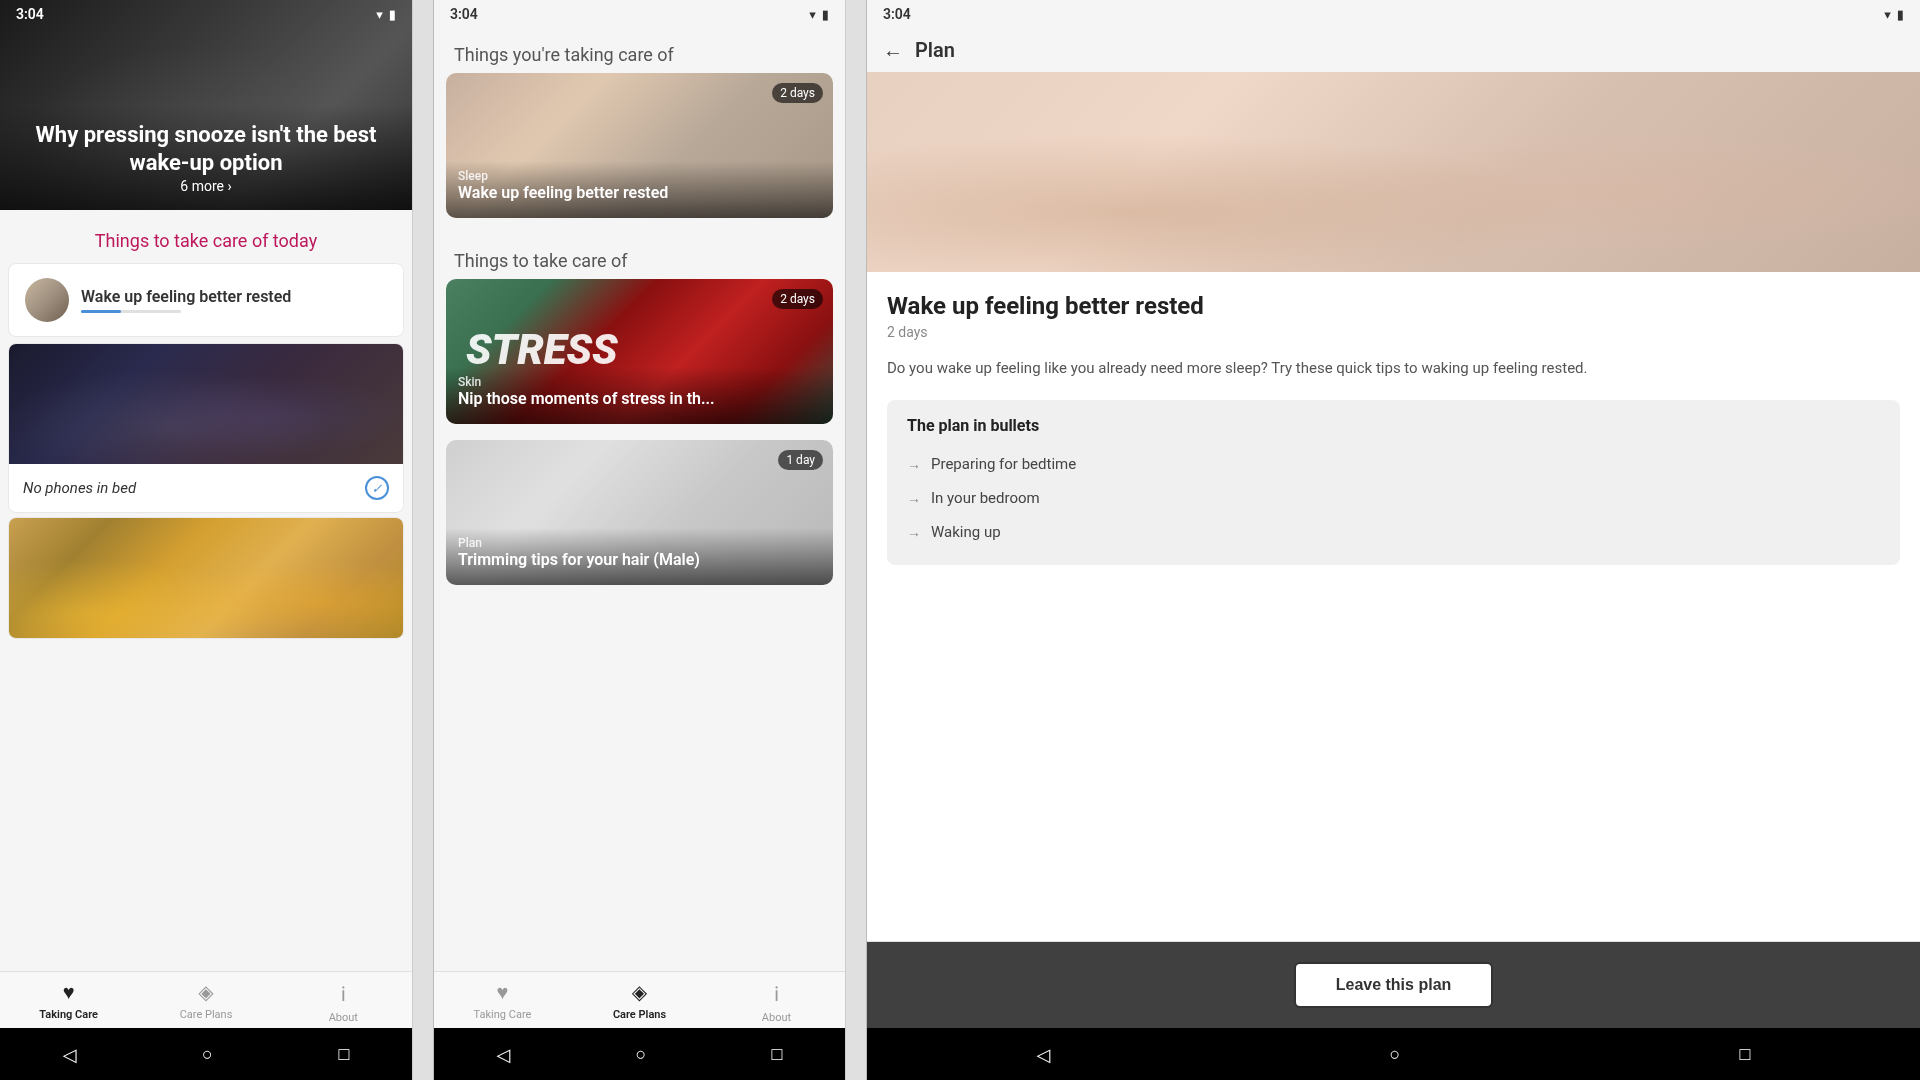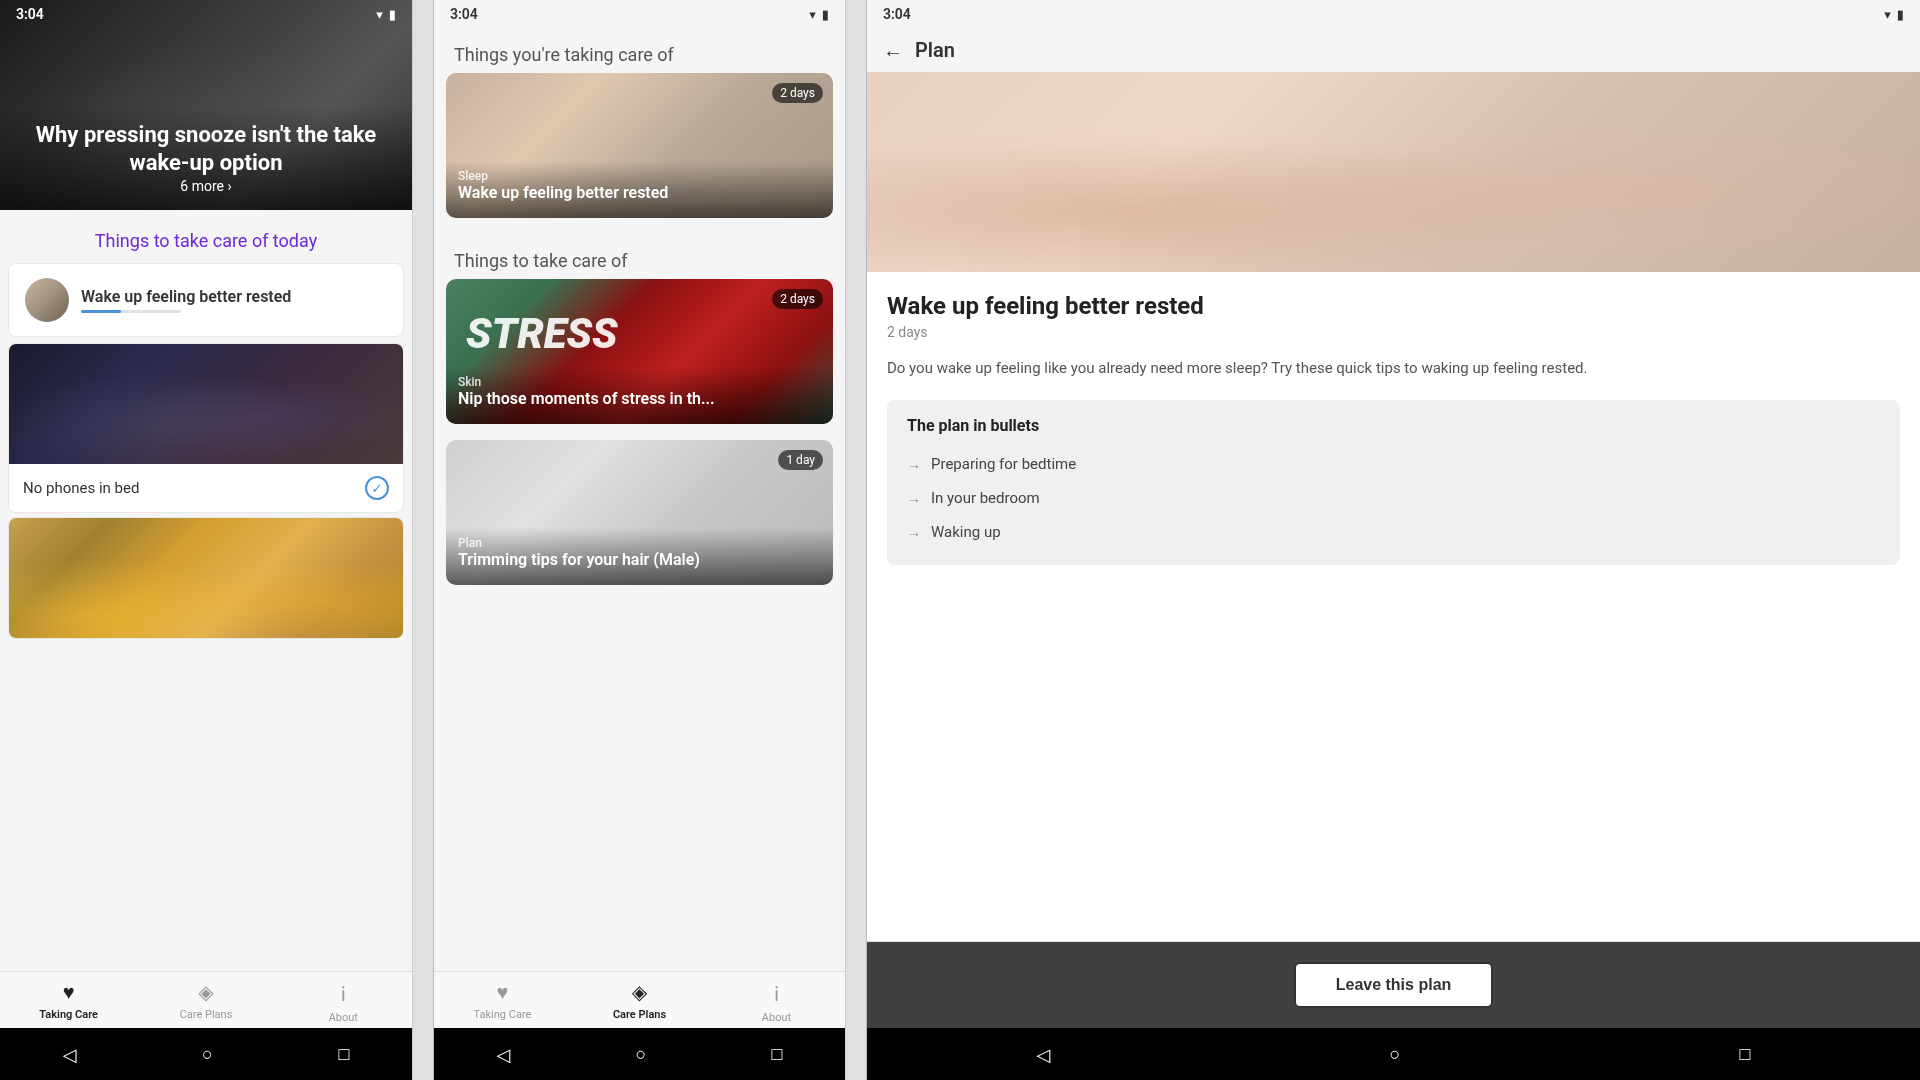--- a/index.html
+++ b/index.html
@@ -95,21 +95,21 @@
     }
     .laptop-silhouette {
       position: absolute;
       top: 28px; left: 0; right: 0; bottom: 0;
       background:
         radial-gradient(ellipse at 50% 60%, rgba(80,80,80,0.4) 0%, transparent 60%);
     }
 
     .section-title {
       font-size: 18px;
-      color: #6d28d9;
+      color: #be185d;
       text-align: center;
       padding: 20px 3px 12px;
       font-weight: 400;
     }
 
     .task-item {
       display: flex;
       align-items: center;
       padding: 14px 16px;
       background: #fff;
@@ -171,20 +171,21 @@
       background: linear-gradient(135deg, #1a1a2e 0%, #2a2a4e 30%, #3a2a3e 60%, #4a3a3a 100%);
     }
     .card-image-bedroom {
       background: linear-gradient(135deg, #c8a050 0%, #a08030 20%, #d4a030 40%, #e0b050 60%, #c09040 80%, #b08828 100%);
     }
     .card-text-row {
       display: flex;
       align-items: center;
       justify-content: space-between;
       padding: 12px 14px;
+      font-style: italic;
     }
     .card-label {
       font-size: 15px;
       color: #333;
     }
     .check-circle {
       width: 24px;
       height: 24px;
       border-radius: 50%;
       border: 2px solid #ccc;
@@ -323,21 +324,21 @@
       font-weight: 500;
     }
     .p2-card-title {
       color: #fff;
       font-size: 16px;
       font-weight: 600;
     }
 
     .stress-text {
       position: absolute;
-      top: 30px; left: 20px;
+      top: 46px; left: 20px;
       color: #fff;
       font-size: 42px;
       font-weight: 900;
       font-style: italic;
       opacity: 0.9;
     }
 
     
     #panel3 {
       background: #f5f5f5;
@@ -469,21 +470,21 @@
     <div class="hero-image">
       <div class="status-bar dark">
         <span class="status-time">3:04</span>
         <div class="status-icons">
           <span class="wifi-icon">▾</span>
           <span class="battery-icon">▮</span>
         </div>
       </div>
       <div class="laptop-silhouette"></div>
       <div class="hero-overlay">
-        <div class="hero-title">Why pressing snooze isn't the take wake-up option</div>
+        <div class="hero-title">Why pressing snooze isn't the best wake-up option</div>
         <div class="hero-more">6 more ›</div>
       </div>
     </div>
 
     <div class="section-title">Things to take care of today</div>
 
     <div class="task-item">
       <div class="task-thumbnail thumb-sleep"></div>
       <div>
         <div class="task-label">Wake up feeling better rested</div>

